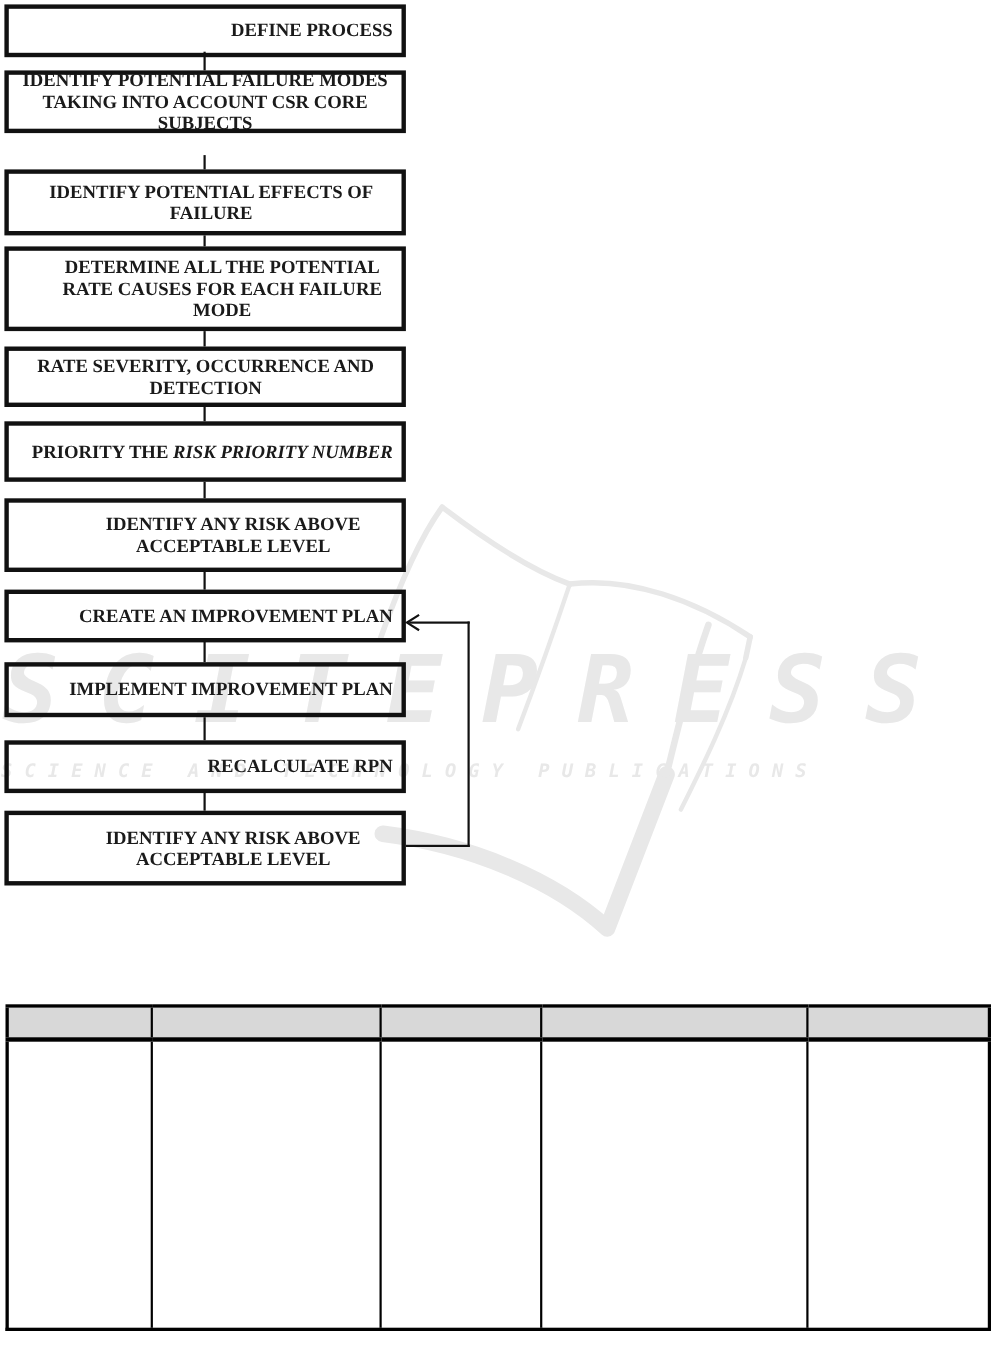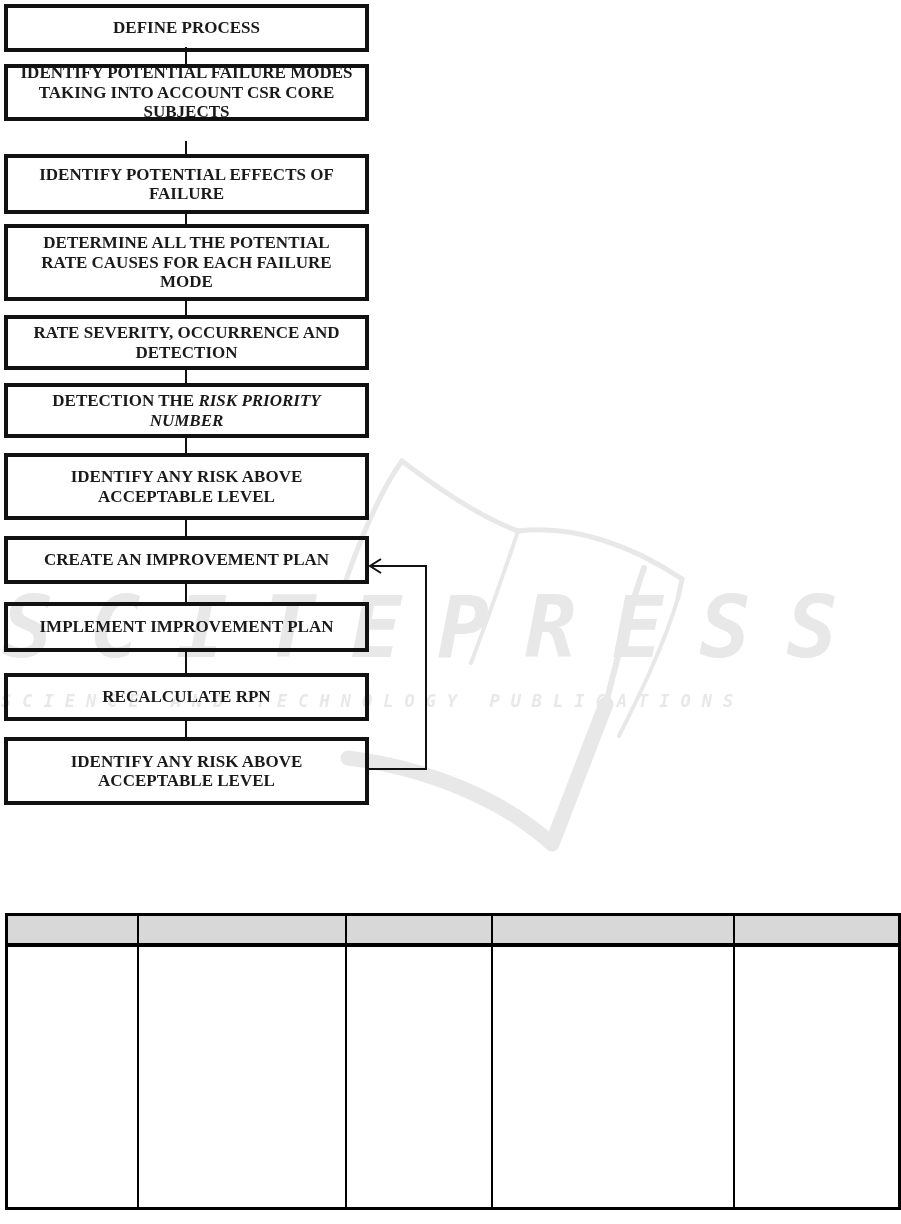--- a/index.html
+++ b/index.html
@@ -36,21 +36,21 @@
     letter-spacing: 11px; color: var(--watermark);
     white-space: nowrap;
   }
 
   
   .flowchart { position: absolute; inset: 0; z-index: 2; }
   .box {
     position: absolute; left: 4px; width: 365px;
     border: 4px solid var(--ink);
     background: transparent;
-    display: flex; align-items: center; justify-content: center;
+    display: flex; align-items: center; justify-content: flex-end;
     text-align: center;
     font-weight: bold; font-size: 17px; line-height: 19.5px;
     color: var(--box-text);
     padding: 20px 8px;
   }
   .box .lbl { display: inline-block; }
   .conn {
     position: absolute; left: 185px; width: 2px;
     background: var(--ink);
   }
@@ -117,21 +117,21 @@
 
   <div class="box" style="top:224px;height:77px">
     <span class="lbl" style="max-width:310px">DETERMINE ALL THE POTENTIAL RATE CAUSES FOR EACH FAILURE MODE</span>
   </div>
 
   <div class="box" style="top:315px;height:55px">
     <span class="lbl" style="max-width:340px">RATE SEVERITY, OCCURRENCE AND DETECTION</span>
   </div>
 
   <div class="box" style="top:383px;height:55px">
-    <span class="lbl" style="max-width:330px"><span>DETECTION THE </span><i>RISK PRIORITY NUMBER</i></span>
+    <span class="lbl" style="max-width:330px"><span>PRIORITY THE </span><i>RISK PRIORITY NUMBER</i></span>
   </div>
 
   <div class="box" style="top:453px;height:67px">
     <span class="lbl" style="max-width:290px">IDENTIFY ANY RISK ABOVE ACCEPTABLE LEVEL</span>
   </div>
 
   <div class="box" style="top:536px;height:47px">
     <span class="lbl">CREATE AN IMPROVEMENT PLAN</span>
   </div>
 

